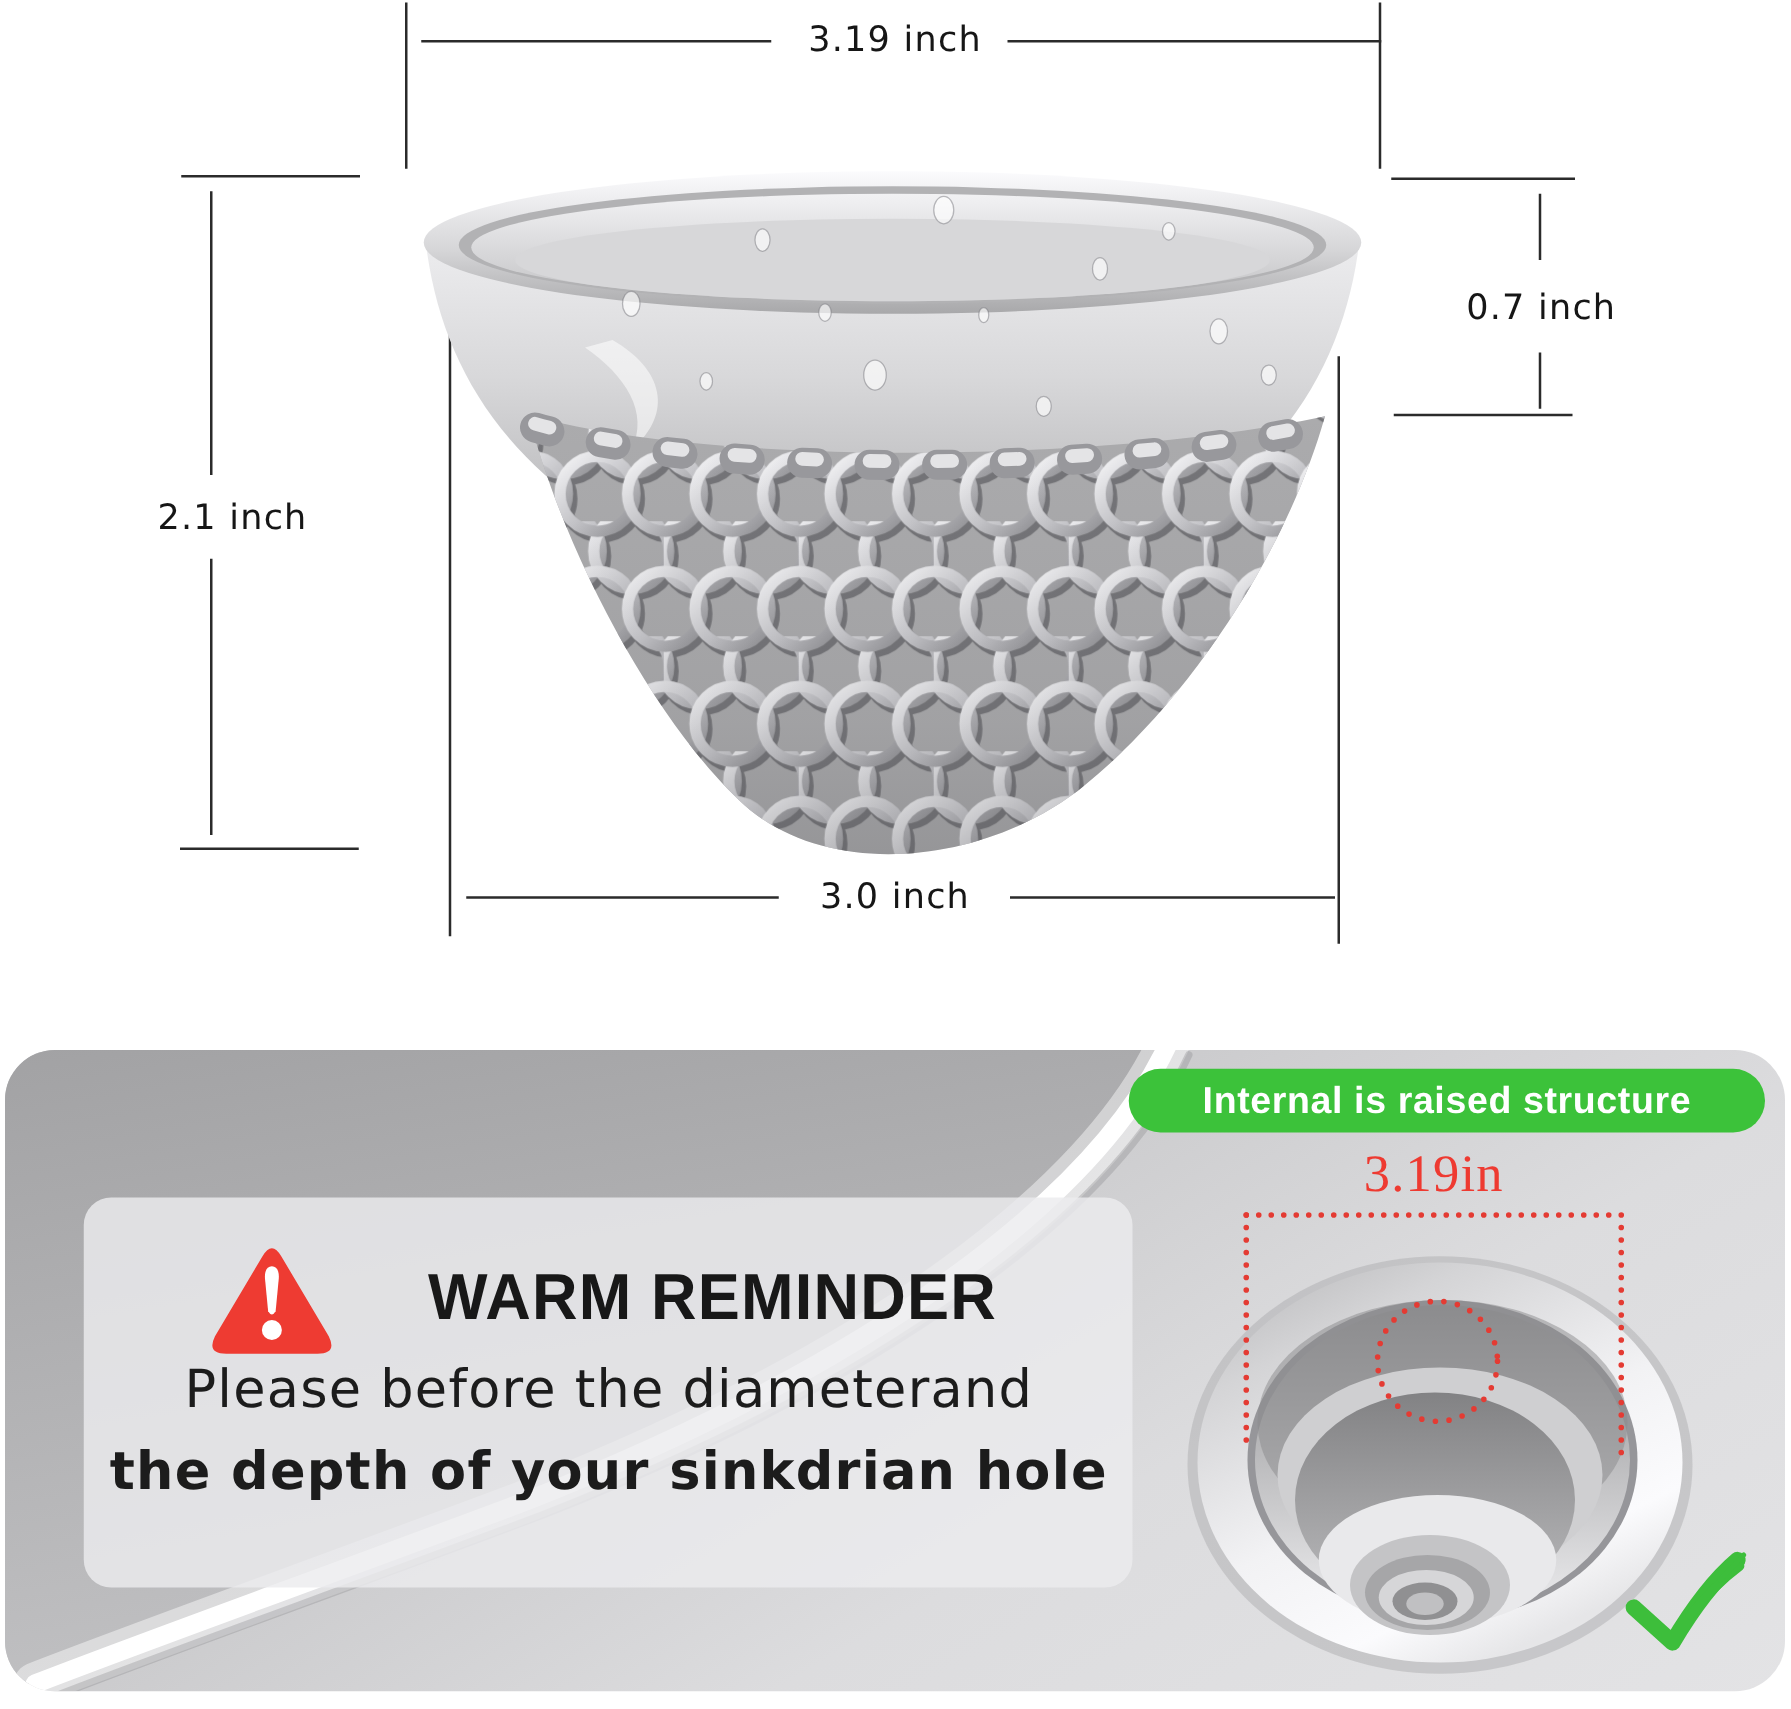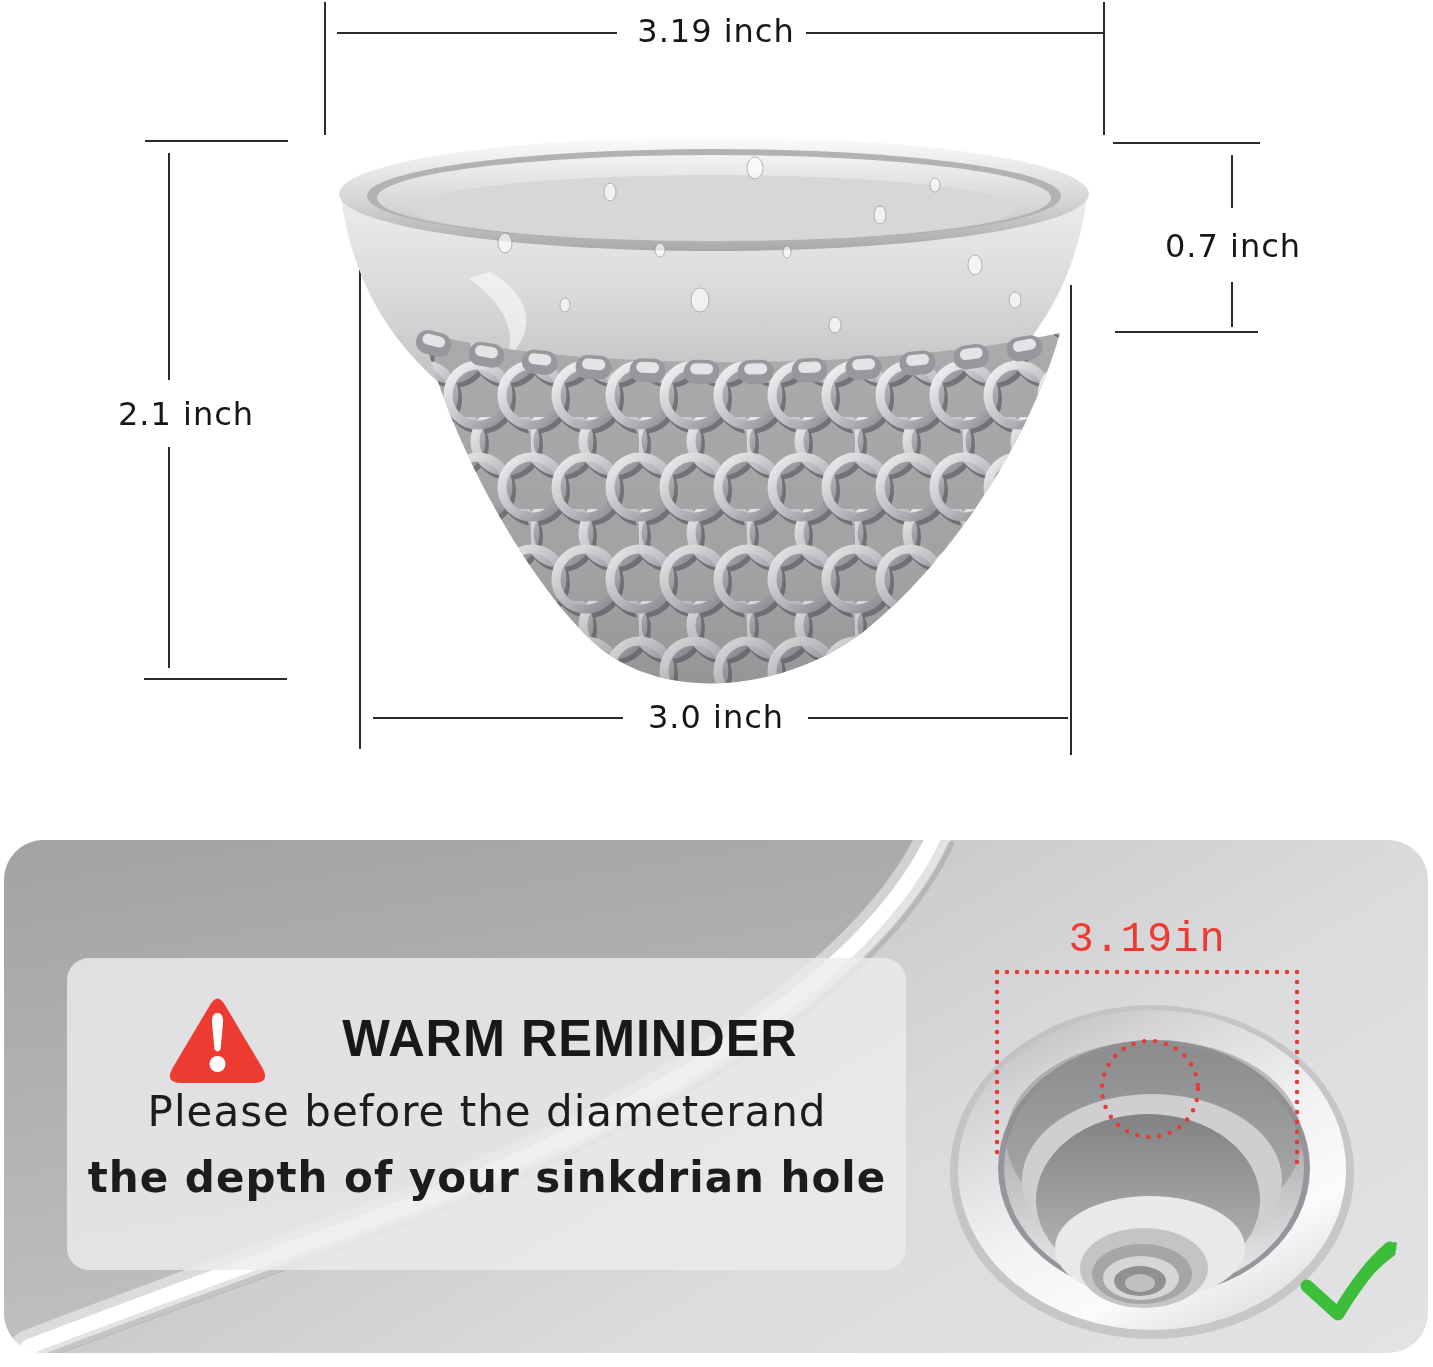--- a/index.html
+++ b/index.html
@@ -1,33 +1,33 @@
 <!DOCTYPE html>
 <html><head>
 <meta charset="utf-8">
 <style>
   html,body{margin:0;padding:0;background:#ffffff;}
   .stage{position:relative;width:1433px;height:1367px;background:#ffffff;overflow:hidden;
          font-family:"Liberation Sans", sans-serif;}
   
   .dline{position:absolute;background:#2b2b2b;}
   .dlh{height:2px;} .dlv{width:2px;}
-  .dim-label{position:absolute;transform:translate(-50%,-50%);font-size:32px;color:#161616;
+  .dim-label{position:absolute;transform:translate(-50%,-50%);font-size:28px;color:#161616;
              letter-spacing:1px;white-space:nowrap;font-family:"DejaVu Sans","Liberation Sans",sans-serif;}
   
   .product{position:absolute;left:320px;top:120px;}
   
   .panel{position:absolute;left:4px;top:840px;width:1424px;height:513px;border-radius:40px;
          overflow:hidden;background:linear-gradient(150deg,#b9b9bb 0%,#cbcbcd 40%,#dcdcde 65%,#e3e3e5 100%);}
   .panel-art{position:absolute;left:0;top:0;}
   .badge{position:absolute;left:899px;top:15px;width:509px;height:51px;border-radius:26px;
          background:#3cc23a;color:#ffffff;font-weight:bold;font-size:30px;display:flex;
          align-items:center;justify-content:center;letter-spacing:.5px;white-space:nowrap;}
   .drain-size{position:absolute;left:1143px;top:100px;transform:translate(-50%,-50%);
-         color:#ee3a31;font-size:42px;letter-spacing:1px;font-family:Liberation Mono, monospace;}
+         color:#ee3a31;font-size:42px;letter-spacing:1px;font-family:Liberation Serif, serif;}
   .card{position:absolute;left:63px;top:118px;width:839px;height:312px;border-radius:22px;
         background:rgba(236,236,238,0.82);}
   .warn-icon{position:absolute;left:98px;top:35px;}
   .card-title{position:absolute;left:503px;top:80px;transform:translate(-50%,-50%) scaleX(.97);
         font-size:52px;font-weight:800;color:#181818;letter-spacing:1px;white-space:nowrap;}
   .card-line{position:absolute;transform:translate(-50%,-50%);left:420px;font-size:42px;
         color:#1c1c1c;letter-spacing:1px;white-space:nowrap;
         font-family:"DejaVu Sans","Liberation Sans",sans-serif;}
 </style>
 </head>
@@ -204,20 +204,21 @@
         <circle cx="1146" cy="249" r="48" stroke-dasharray="0 11"></circle>
       </g>
 
       <g fill="none" stroke="#3dbe3b" stroke-linecap="round" stroke-linejoin="round">
         <path d="M1303 446 L1334 474 Q1360 430 1386 408" stroke-width="13"></path>
         <path d="M1348 452 Q1368 428 1388 413" stroke-width="7"></path>
         <path d="M1372 424 L1391 404" stroke-width="4"></path>
       </g>
     </svg>
 
+    <div class="badge">Internal is raised structure</div>
     <div class="drain-size">3.19in</div>
 
     <div class="card">
       <svg class="warn-icon" width="105" height="94" viewBox="0 0 105 94" xmlns="http://www.w3.org/2000/svg">
         <path d="M45 12 Q52.5 -1 60 12 L98 76 Q105 90 89 90 L16 90 Q0 90 7 76 Z" fill="#ee3b32"></path>
         <path d="M52.5 20 C56.5 20 58.5 24 58 30 L55.5 56 Q52.5 61 49.5 56 L47 30 C46.5 24 48.5 20 52.5 20 Z" fill="#ffffff"></path>
         <circle cx="52.5" cy="71" r="8" fill="#ffffff"></circle>
       </svg>
       <div class="card-title">WARM REMINDER</div>
       <div class="card-line" style="top:153px;">Please before the diameterand</div>

